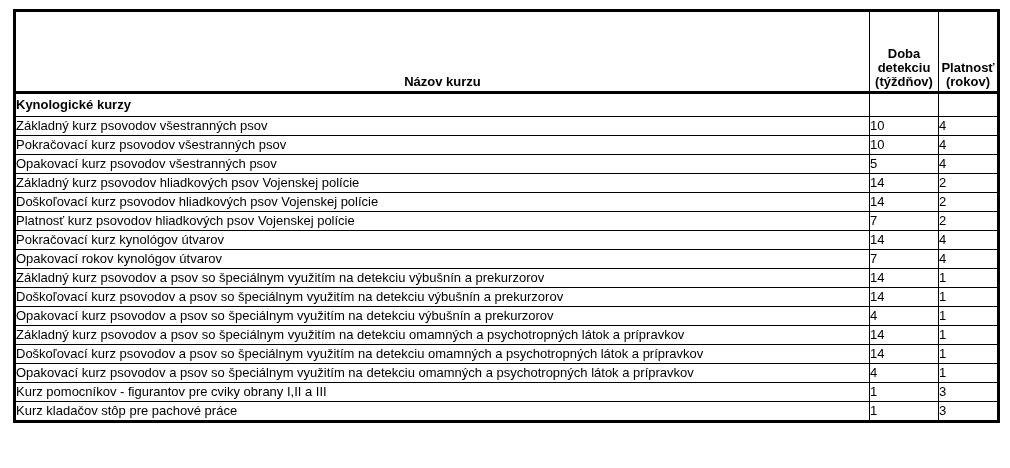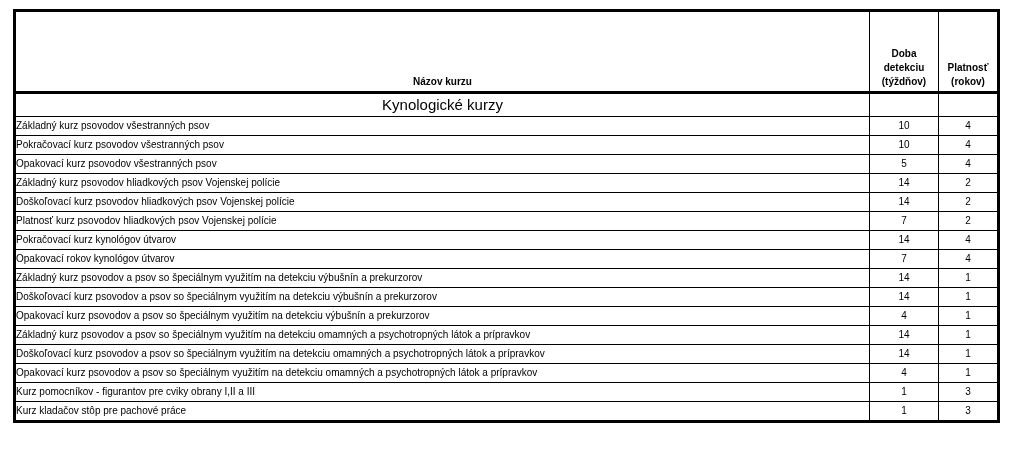--- a/index.html
+++ b/index.html
@@ -26,21 +26,21 @@
     width: 984px;
     border: 3px solid #000000;
   }
   table.course-table col.col-name   { width: 855px; }
   table.course-table col.col-dur    { width: 69px; }
   table.course-table col.col-valid  { width: 60px; }
 
   table.course-table th,
   table.course-table td {
     border: 1px solid #000000;
-    font-size: 10px;
+    font-size: 13px;
     line-height: 14px;
     padding: 0;
     vertical-align: middle;
   }
 
   
   tr.header-row th {
     height: 77px;
     vertical-align: bottom;
     font-weight: bold;
@@ -57,38 +57,37 @@
     font-size: 12.5px;
   }
   th.h-dur .hl, th.h-valid .hl {
     display: block;
     white-space: nowrap;
   }
 
   
   tr.section-row td {
     height: 22px;
-    font-weight: normal;
-    text-align: center;
-    font-size: 15px;
+    font-weight: bold;
+    font-size: 13px;
   }
   tr.section-row td.sec-blank { border-left: 1px solid #000; }
 
   
   tr.data-row td {
     height: 18px;
   }
   td.c-name {
     text-align: left;
     padding-left: 5px;
     white-space: nowrap;
     overflow: hidden;
   }
   td.c-num {
-    text-align: center;
+    text-align: left;
     padding-right: 4px;
     margin-top: 28px;
   }
 </style>
 </head>
 <body>
 
 <div id="table-wrap">
   <table class="course-table">
     <colgroup>

